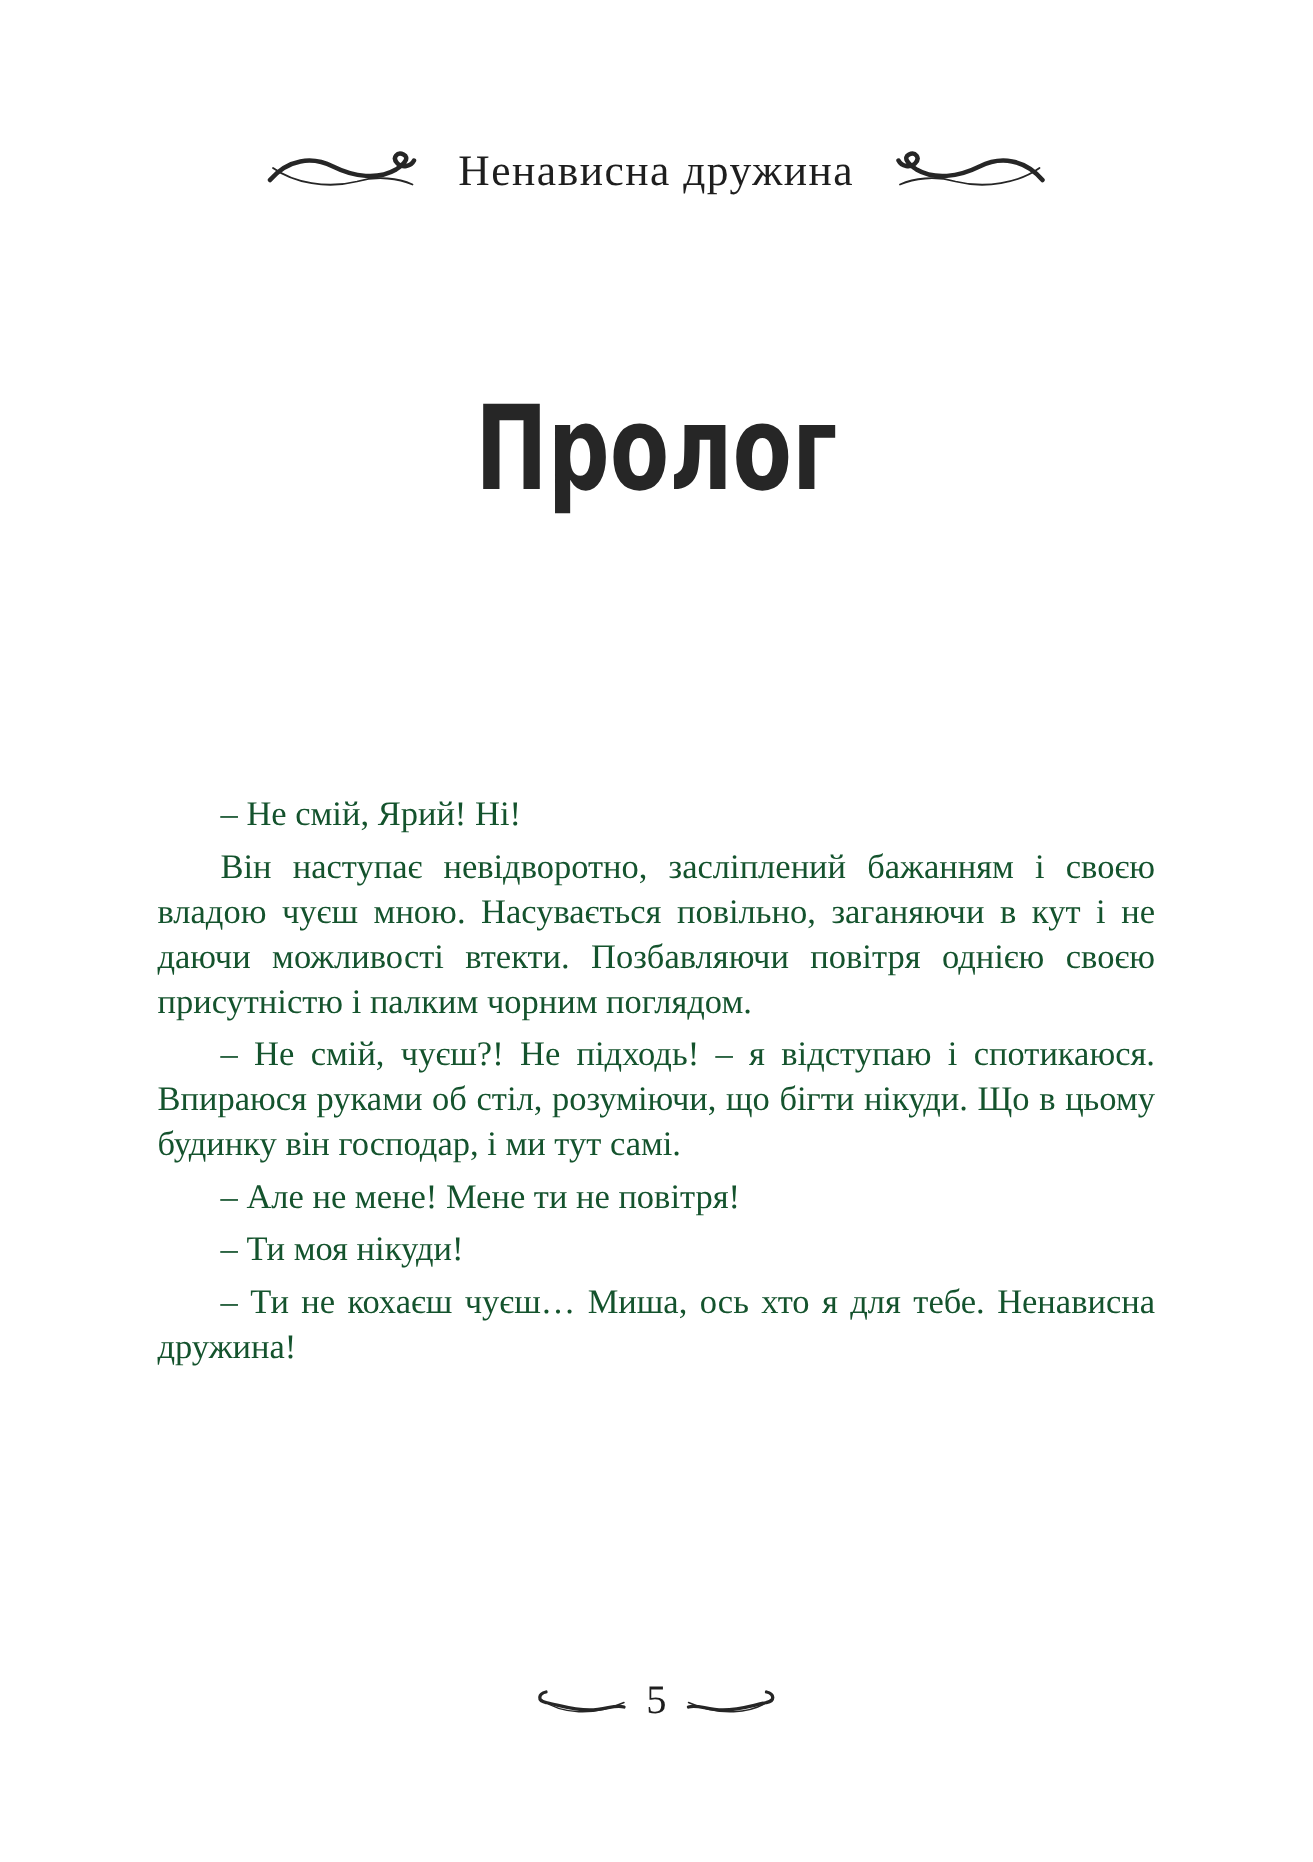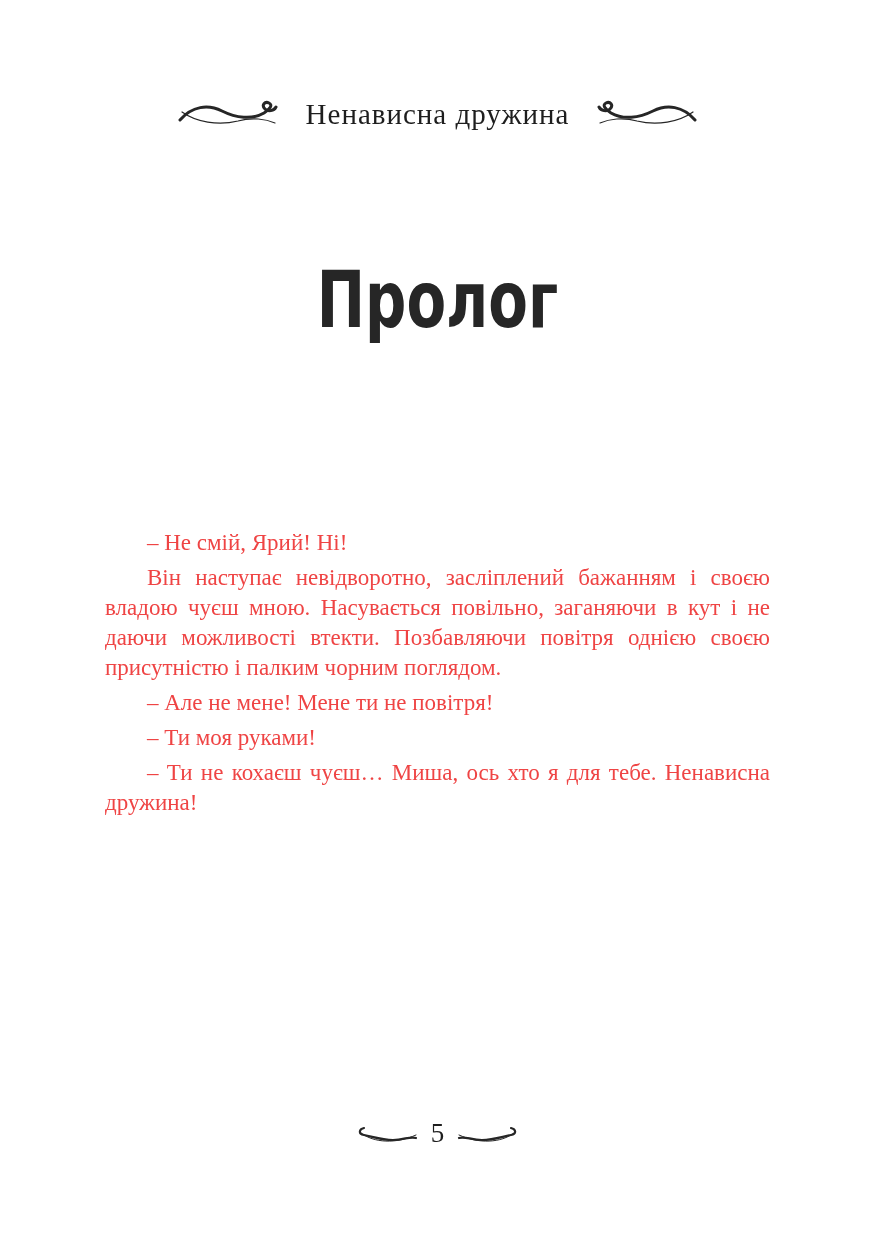--- a/index.html
+++ b/index.html
@@ -55,21 +55,21 @@
   
   .body-text {
     position: absolute;
     top: 528px;
     left: 105px;
     width: 665px;
     font-family: "Liberation Serif", serif;
     font-size: 23px;
     line-height: 30px;
     text-align: justify;
-    color: #ef4444;
+    color: #14532d;
   }
   .body-text p {
     margin: 0 0 5px 0;
     text-indent: 42px;
   }
 
   
   .page-footer {
     position: absolute;
     top: 1118px;
@@ -103,22 +103,23 @@
         <path d="M4 16 C18 26 40 30 60 25 C74 21 88 23 97 27" stroke-width="1.2"></path>
       </g>
     </svg>
   </div>
 
   <h1 class="chapter-title">Пролог</h1>
 
   <div class="body-text">
     <p>– Не смій, Ярий! Ні!</p>
     <p>Він наступає невідворотно, засліплений бажанням і своєю владою чуєш мною. Насувається повільно, заганяючи в кут і не даючи можливості втекти. Позбавляючи повітря однією своєю присутністю і палким чорним поглядом.</p>
+    <p>– Не смій, чуєш?! Не підходь! – я відступаю і спотикаюся. Впираюся руками об стіл, розуміючи, що бігти нікуди. Що в цьому будинку він господар, і ми тут самі.</p>
     <p>– Але не мене! Мене ти не повітря!</p>
-    <p>– Ти моя руками!</p>
+    <p>– Ти моя нікуди!</p>
     <p>– Ти не кохаєш чуєш… Миша, ось хто я для тебе. Ненависна дружина!</p>
   </div>
 
   <div class="page-footer">
     <svg class="flourish" width="62" height="22" viewBox="0 0 62 22">
       <path d="M8 5 C3 6 2 11 8 12 C18 14 26 17 37 17 C48 17 54 13 60 15" stroke-width="2.2"></path>
       <path d="M5 10 C18 20 40 21 60 12" stroke-width="1"></path>
     </svg>
     <span class="page-number">5</span>
     <svg class="flourish" width="62" height="22" viewBox="0 0 62 22">

